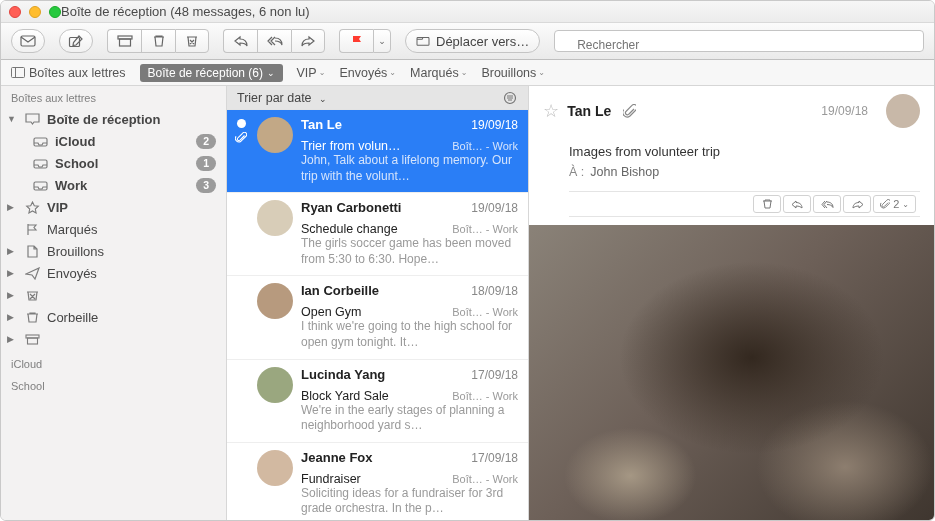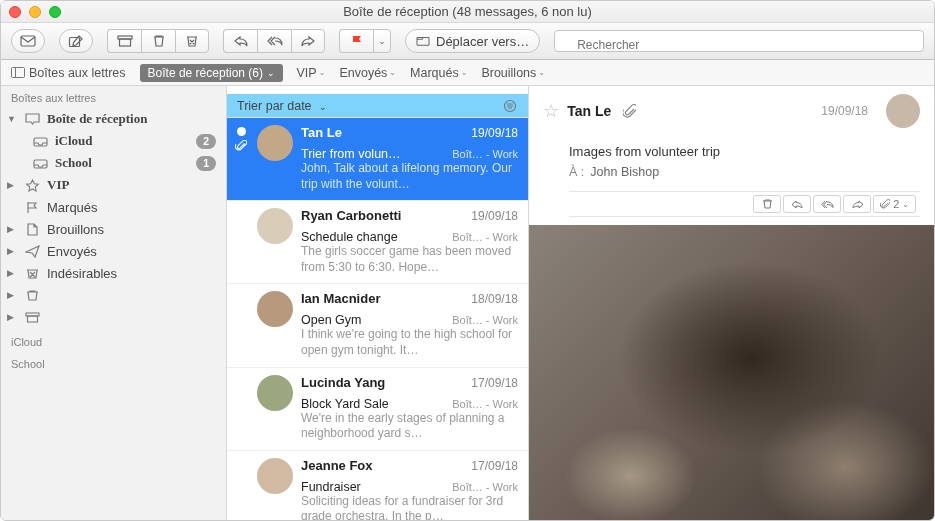--- a/index.html
+++ b/index.html
@@ -4,21 +4,21 @@
 <style>
 * { margin: 0; padding: 0; box-sizing: border-box; font-family: -apple-system, BlinkMacSystemFont, "Helvetica Neue", sans-serif; -webkit-font-smoothing: antialiased; }
 body { background: #fff; width: 935px; height: 521px; overflow: hidden; border: 1px solid #c9c9c9; border-radius: 6px; position: relative; }
 
 .titlebar { height: 22px; display: flex; align-items: center; padding: 0 8px; background: linear-gradient(#f6f6f6,#ececec); border-bottom: 1px solid #d9d9d9; }
 .traffic { display: flex; gap: 8px; }
 .traffic span { width: 12px; height: 12px; border-radius: 50%; display: block; }
 .traffic .r { background: #ff5f56; border: 1px solid #e0443e; }
 .traffic .y { background: #ffbd2e; border: 1px solid #dea123; }
 .traffic .g { background: #27c93f; border: 1px solid #1aab29; }
-.title { flex: 1; text-align: center; font-size: 13px; color: #4a4a4a; }
+.title { flex: 1; text-align: left; font-size: 13px; color: #4a4a4a; }
 
 .toolbar { height: 37px; background: linear-gradient(#fbfbfb,#eaeaea); border-bottom: 1px solid #bfbfbf; display: flex; align-items: center; padding: 0 10px; gap: 14px; }
 .tbtn { height: 24px; min-width: 34px; background: linear-gradient(#fff,#f1f1f1); border: 1px solid #c4c4c4; border-radius: 12px; display: inline-flex; align-items: center; justify-content: center; color: #555; }
 .tbtn svg { width: 16px; height: 14px; }
 .seg { display: flex; }
 .seg .tbtn { border-radius: 0; border-right-width: 0; }
 .seg .tbtn:first-child { border-top-left-radius: 4px; border-bottom-left-radius: 4px; }
 .seg .tbtn:last-child { border-top-right-radius: 4px; border-bottom-right-radius: 4px; border-right-width: 1px; }
 .flagbtn { color: #ff3b30; }
 .movebtn { padding: 0 10px; font-size: 13px; color: #444; }
@@ -38,25 +38,25 @@
 
 .sidebar { width: 226px; background: #f3f2f2; border-right: 1px solid #d7d7d7; overflow: hidden; font-size: 13px; color: #454545; }
 .sb-header { padding: 6px 10px 4px; color: #808080; font-size: 11px; }
 .sb-row { display: flex; align-items: center; height: 22px; padding: 0 10px 0 6px; gap: 6px; }
 .sb-row .disc { width: 10px; font-size: 9px; color: #7a7a7a; }
 .sb-row .ico { width: 18px; display: flex; justify-content: center; }
 .sb-row .ico svg { width: 15px; height: 13px; fill: #7c7c7c; }
 .sb-row .lbl { flex: 1; }
 .sb-row .badge { background: #9b9b9b; color: #fff; font-size: 10.5px; font-weight: 600; border-radius: 9px; padding: 0 7px; line-height: 15px; }
 .sb-row.child { padding-left: 30px; }
-.sb-row.bold .lbl { font-weight: 600; font-family: Liberation Serif, serif; }
+.sb-row.bold .lbl { font-weight: 600; }
 .sb-sect { padding: 8px 10px 2px; color: #808080; font-size: 11px; }
 
 .listpane { width: 302px; border-right: 1px solid #d7d7d7; display: flex; flex-direction: column; }
-.list-header { height: 24px; background: #7dd3fc; border-bottom: 1px solid #e3e3e3; display: flex; align-items: center; padding: 0 10px; font-size: 12.5px; color: #444; justify-content: space-between; margin-top: 8px; }
+.list-header { height: 24px; background: #e5e5e5; border-bottom: 1px solid #e3e3e3; display: flex; align-items: center; padding: 0 10px; font-size: 12.5px; color: #444; justify-content: space-between; }
 .list-header .car { font-size: 9px; margin-left: 4px; }
 .list-header svg.filter { width: 16px; height: 14px; fill: none; stroke: #777; stroke-width: 1.2; }
 .msglist { flex: 1; overflow: hidden; }
 .msg { display: flex; padding: 7px 10px 8px 6px; border-bottom: 1px solid #eee; gap: 8px; }
 .msg.selected { background: #2a7ef6; color: #fff; }
 .msg .leftcol { width: 16px; display: flex; flex-direction: column; align-items: center; gap: 4px; padding-top: 2px; }
 .msg .dot { width: 9px; height: 9px; border-radius: 50%; background: #fff; }
 .msg:not(.selected) .dot { display: none; }
 .msg .clip { width: 12px; height: 12px; }
 .msg .avatar { width: 36px; height: 36px; border-radius: 50%; background: #c8b8a8; flex-shrink: 0; }
@@ -254,20 +254,30 @@
         <div class="sb-row child bold">
           <span class="ico">
             <svg viewBox="0 0 15 13">
               <rect x="1" y="3" width="13" height="8" rx="1.5" fill="none" stroke="#7c7c7c" stroke-width="1.2"></rect>
               <path d="M1 8h4l1 2h3l1-2h4" fill="none" stroke="#7c7c7c" stroke-width="1.2"></path>
             </svg>
           </span>
           <span class="lbl">School</span>
           <span class="badge">1</span>
         </div>
+        <div class="sb-row child bold">
+          <span class="ico">
+            <svg viewBox="0 0 15 13">
+              <rect x="1" y="3" width="13" height="8" rx="1.5" fill="none" stroke="#7c7c7c" stroke-width="1.2"></rect>
+              <path d="M1 8h4l1 2h3l1-2h4" fill="none" stroke="#7c7c7c" stroke-width="1.2"></path>
+            </svg>
+          </span>
+          <span class="lbl">Work</span>
+          <span class="badge">3</span>
+        </div>
       </div>
 
     <div class="sb-row bold">
       <span class="disc">▶</span>
       <span class="ico">
           <svg viewBox="0 0 15 13">
             <path d="M7.5 1l1.8 3.8 4 .4-3 2.8.8 4-3.6-2-3.6 2 .8-4-3-2.8 4-.4z" fill="none" stroke="#7c7c7c" stroke-width="1.1"></path>
           </svg>
         </span>
       <span class="lbl">VIP</span>
@@ -299,29 +309,29 @@
         </span>
       <span class="lbl">Envoyés</span>
     </div>
     <div class="sb-row">
       <span class="disc">▶</span>
       <span class="ico">
           <svg viewBox="0 0 15 13">
             <path d="M2 3h11M3 3l1 8h7l1-8M5 5l5 5M10 5l-5 5" fill="none" stroke="#7c7c7c" stroke-width="1.2"></path>
           </svg>
         </span>
-      <span class="lbl">Indésirables</span>
     </div>
     <div class="sb-row">
       <span class="disc">▶</span>
       <span class="ico">
           <svg viewBox="0 0 15 13">
             <path d="M2 3h11M5 3V2h5v1M3 3l1 8h7l1-8" fill="none" stroke="#7c7c7c" stroke-width="1.2"></path>
           </svg>
         </span>
+      <span class="lbl">Corbeille</span>
     </div>
     <div class="sb-row">
       <span class="disc">▶</span>
       <span class="ico">
           <svg viewBox="0 0 15 13">
             <rect x="1" y="2" width="13" height="3" fill="none" stroke="#7c7c7c" stroke-width="1.1"></rect>
             <rect x="2.5" y="5" width="10" height="6" fill="none" stroke="#7c7c7c" stroke-width="1.1"></rect>
           </svg>
         </span>
     </div>
@@ -377,21 +387,21 @@
               <span class="folder">Boît… - Work</span>
             </div>
             <div class="preview">The girls soccer game has been moved from 5:30 to 6:30. Hope…</div>
           </div>
         </div>
         <div class="msg">
           <div class="leftcol"></div>
           <div class="avatar" style="background:#b79a7e"></div>
           <div class="body">
             <div class="row1">
-              <span class="sender">Ian Macnider</span>
+              <span class="sender">Ian Corbeille</span>
               <span class="date">18/09/18</span>
             </div>
             <div class="row2">
               <span class="subj">Open Gym</span>
               <span class="folder">Boît… - Work</span>
             </div>
             <div class="preview">I think we're going to the high school for open gym tonight. It…</div>
           </div>
         </div>
         <div class="msg">

